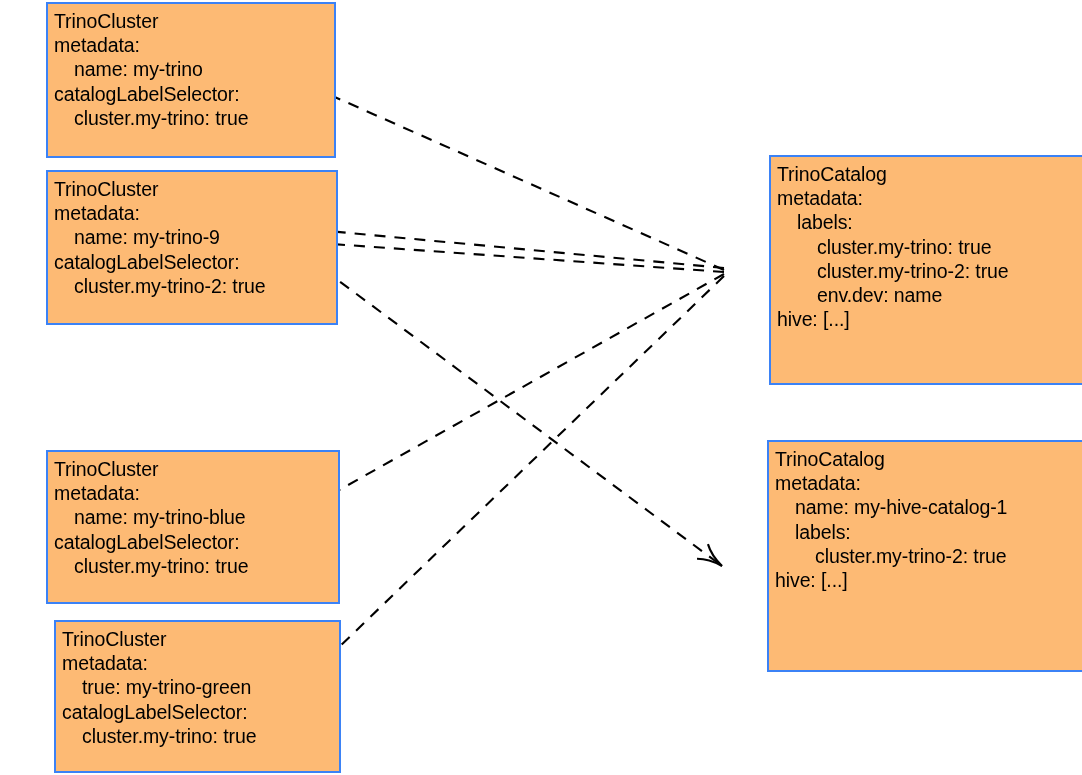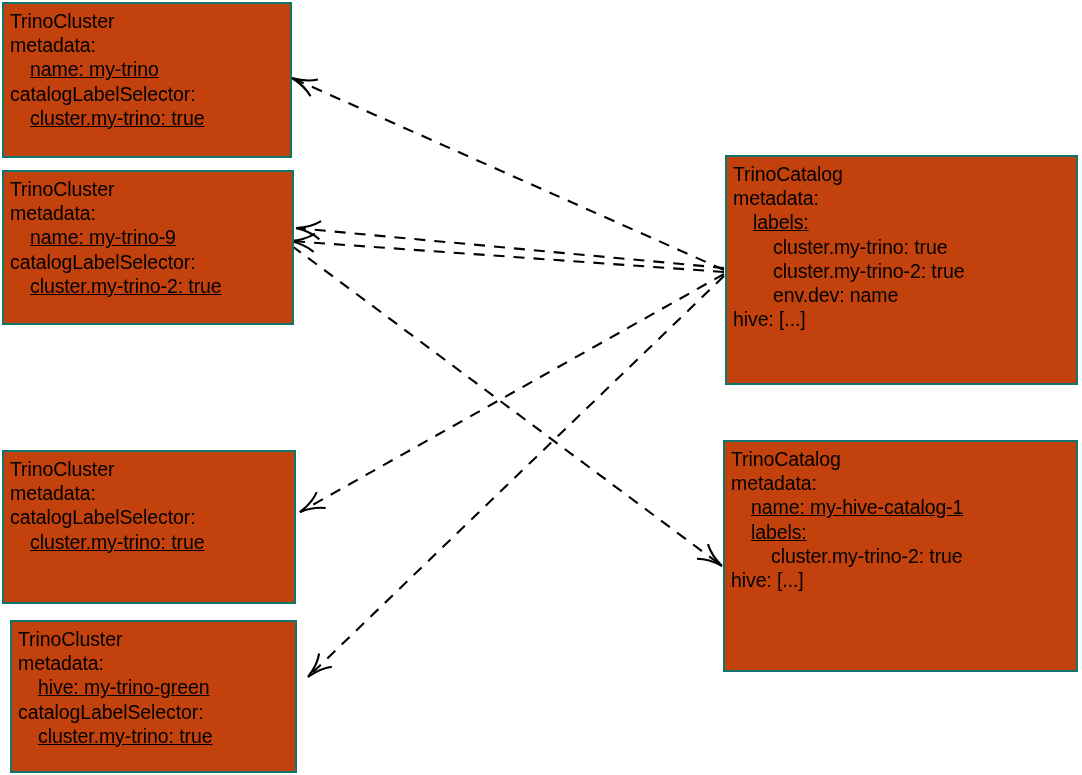--- a/index.html
+++ b/index.html
@@ -11,40 +11,41 @@
     position: relative;
     width: 1082px;
     height: 775px;
     background: #ffffff;
     overflow: hidden;
     font-family: "Liberation Sans", sans-serif;
   }
   .node-box {
     position: absolute;
     box-sizing: border-box;
-    border: 2px solid #0f766e;
-    background: #c2410c;
+    border: 2px solid #3b82f6;
+    background: #fdba74;
     z-index: 2;
+    margin-left: 44px;
   }
   .node-lines {
     position: absolute;
     left: 6px;
     top: 5px;
     right: 4px;
   }
   .node-line {
     display: block;
     font-size: 19.5px;
     line-height: 24.2px;
     color: #000000;
     white-space: pre;
     letter-spacing: -0.1px;
   }
   .ind0 { padding-left: 0px; }
-  .ind1 { padding-left: 20px; text-decoration: underline; }
+  .ind1 { padding-left: 20px; }
   .ind2 { padding-left: 40px; }
   svg.edges {
     position: absolute;
     left: 0;
     top: 0;
     width: 1082px;
     height: 775px;
     z-index: 1;
     overflow: visible;
   }
@@ -115,29 +116,30 @@
           <span class="node-line ind0">metadata:</span>
           <span class="node-line ind1">name: my-trino-9</span>
           <span class="node-line ind0">catalogLabelSelector:</span>
           <span class="node-line ind1">cluster.my-trino-2: true</span>
         </div>
       </div>
       <div class="node-box" style="left: 2px; top: 450px; width: 294px; height: 154px;">
         <div class="node-lines">
           <span class="node-line ind0">TrinoCluster</span>
           <span class="node-line ind0">metadata:</span>
+          <span class="node-line ind1">name: my-trino-blue</span>
           <span class="node-line ind0">catalogLabelSelector:</span>
           <span class="node-line ind1">cluster.my-trino: true</span>
         </div>
       </div>
       <div class="node-box" style="left: 10px; top: 620px; width: 287px; height: 153px;">
         <div class="node-lines">
           <span class="node-line ind0">TrinoCluster</span>
           <span class="node-line ind0">metadata:</span>
-          <span class="node-line ind1">hive: my-trino-green</span>
+          <span class="node-line ind1">true: my-trino-green</span>
           <span class="node-line ind0">catalogLabelSelector:</span>
           <span class="node-line ind1">cluster.my-trino: true</span>
         </div>
       </div>
       <div class="node-box" style="left: 725px; top: 155px; width: 353px; height: 230px;">
         <div class="node-lines">
           <span class="node-line ind0">TrinoCatalog</span>
           <span class="node-line ind0">metadata:</span>
           <span class="node-line ind1">labels:</span>
           <span class="node-line ind2">cluster.my-trino: true</span>

